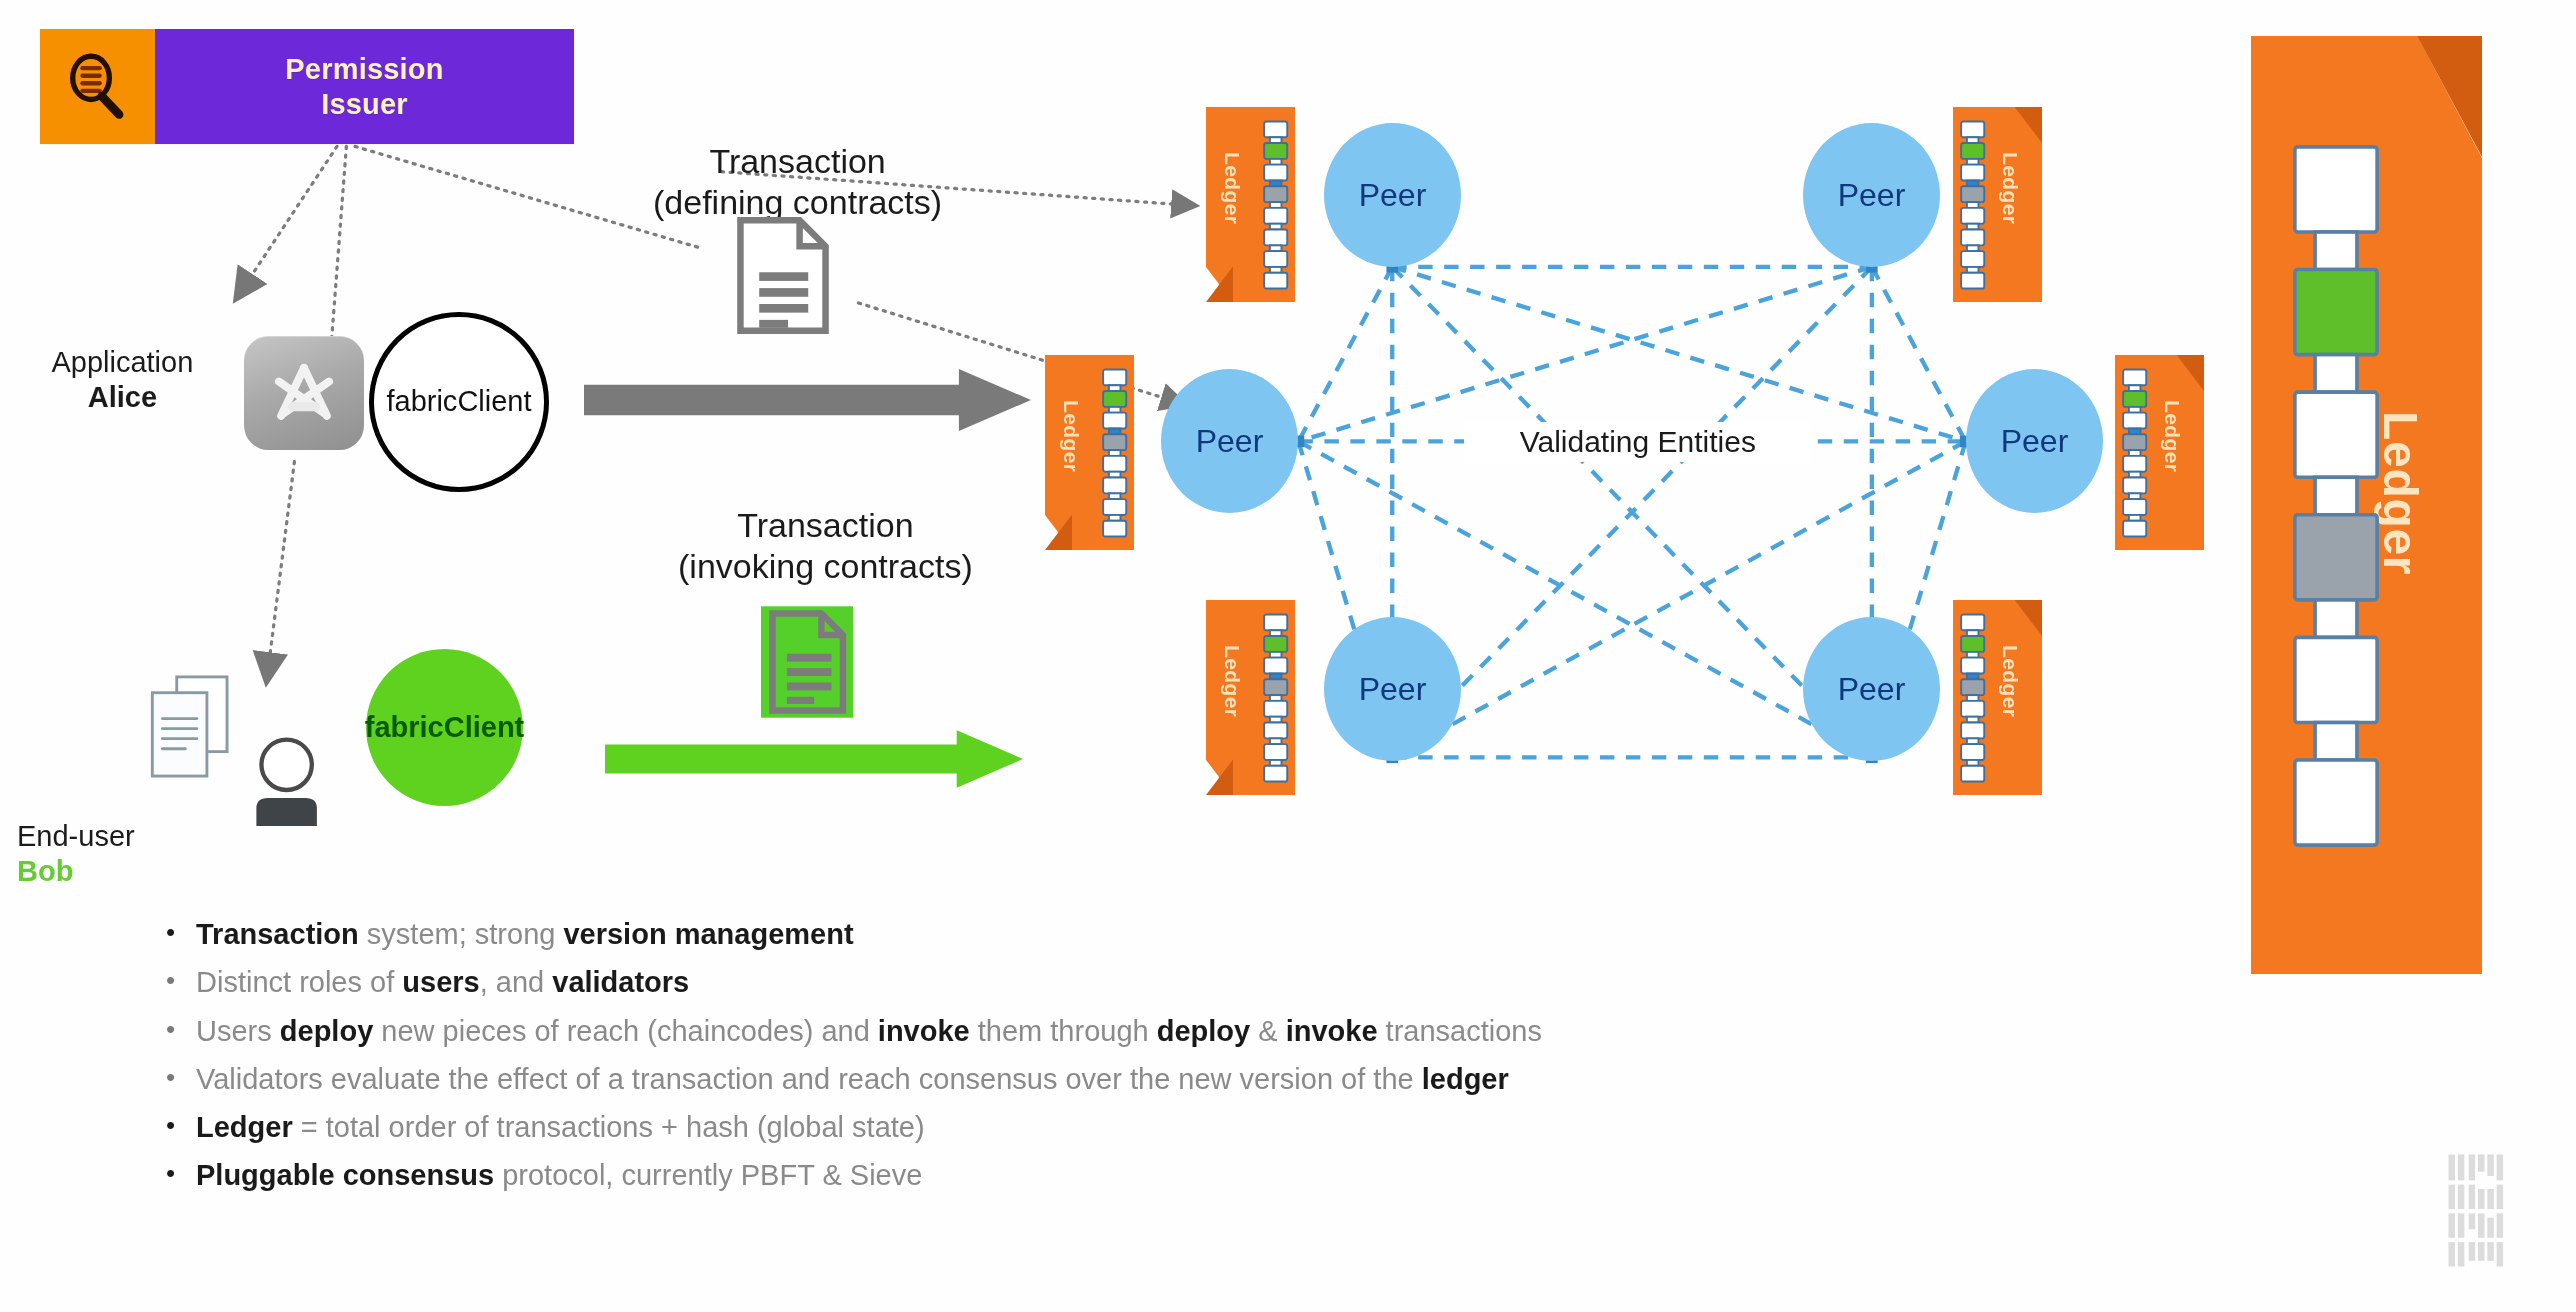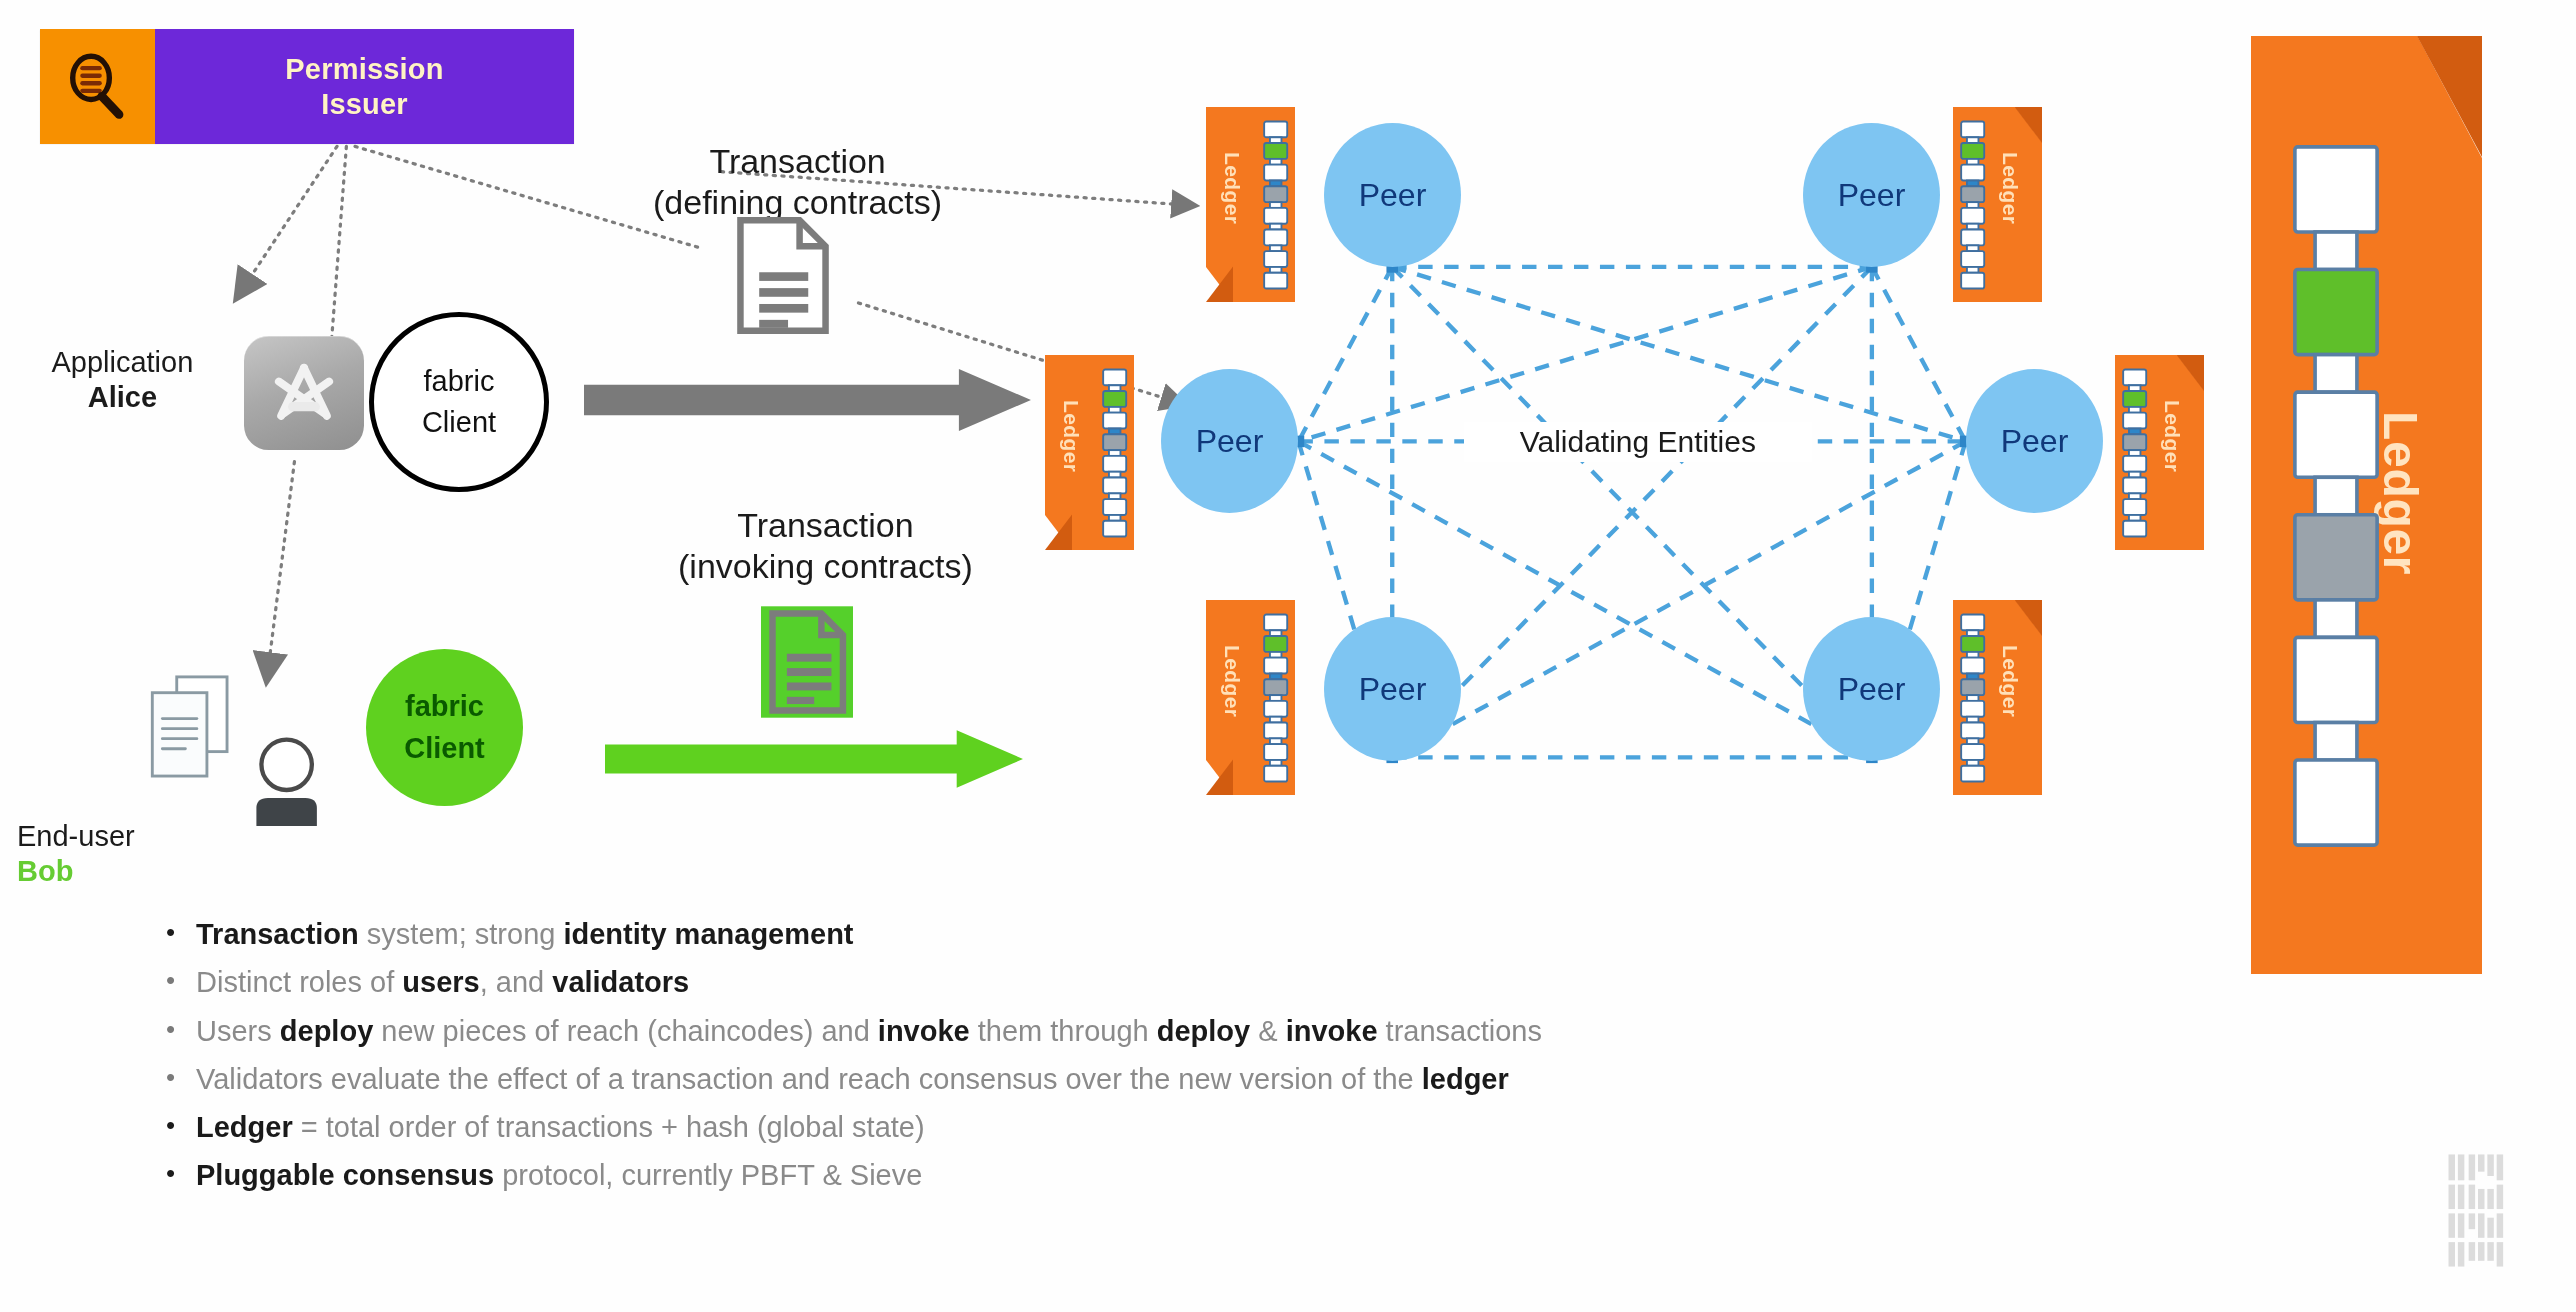--- a/index.html
+++ b/index.html
@@ -38,21 +38,21 @@
   #application-alice-label .nm{font-weight:bold;display:block;}
   #appstore-icon{
     position:absolute;left:244px;top:336px;width:120px;height:114px;border-radius:24.5px;
     background:linear-gradient(160deg,#c6c6c6 0%,#a9a9a9 45%,#8f8f8f 100%);
     box-shadow:inset 0 0.7px 0 rgba(255,255,255,.45);
   }
   #appstore-icon svg{width:100%;height:100%;}
 
   
   .fabric-client{
-    position:absolute;border-radius:50%;display:flex;flex-direction:column;
+    position:absolute;border-radius:50%;display:flex;flex-direction:row;
     align-items:center;justify-content:center;text-align:center;line-height:1.42;
   }
   #fabric-client-alice{
     left:369px;top:312px;width:170px;height:170px;border:5px solid #000;background:#fff;
     font-size:29px;color:#111;
   }
   #fabric-client-bob{
     left:366px;top:649px;width:157px;height:157px;background:#5FD11F;
     font-size:29px;color:#0a5a00;font-weight:bold;
   }
@@ -492,21 +492,21 @@
         <rect x="8" y="684" width="114" height="118" rx="4"></rect>
         <rect x="36" y="802" width="58" height="52"></rect>
         <rect x="8" y="854" width="114" height="118" rx="4"></rect>
       </g>
     </svg>
   </div>
 
   <div id="bullets">
     <div class="bullet-row strong">
       <span class="bullet-dot">•</span>
-      <span class="bullet-text"><b>Transaction </b><span> system; strong </span><b>identity management</b></span>
+      <span class="bullet-text"><b>Transaction </b><span> system; strong </span><b>version management</b></span>
     </div>
     <div class="bullet-row">
       <span class="bullet-dot">•</span>
       <span class="bullet-text"><span>Distinct roles of </span><b>users</b><span>, and </span><b>validators</b></span>
     </div>
     <div class="bullet-row">
       <span class="bullet-dot">•</span>
       <span class="bullet-text"><span>Users </span><b>deploy</b><span> new pieces of reach (chaincodes) and </span><b>invoke</b><span> them through </span><b>deploy</b><span> &amp; </span><b>invoke</b><span> transactions</span></span>
     </div>
     <div class="bullet-row">

